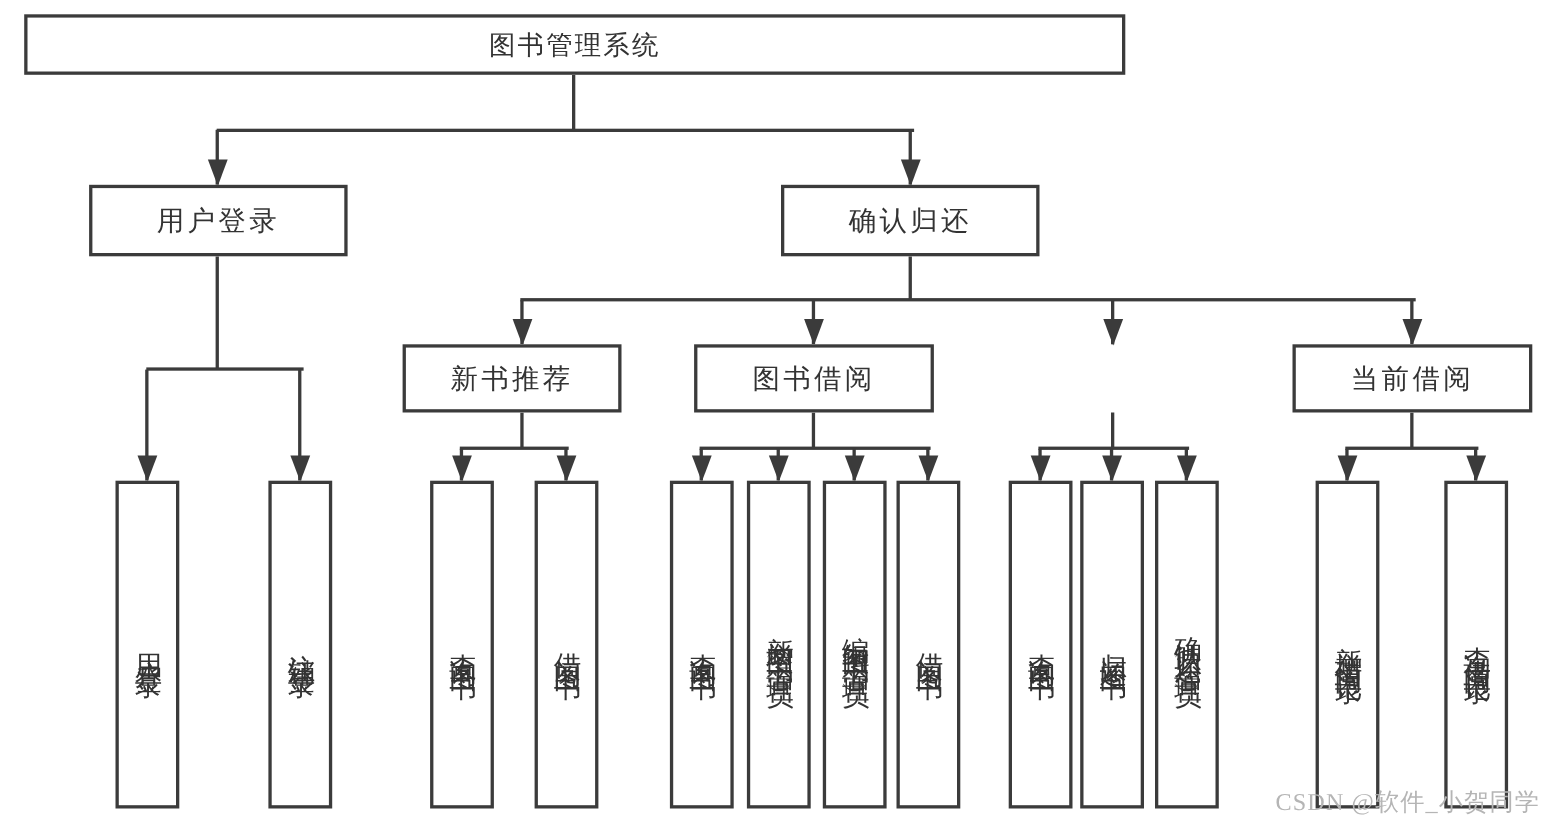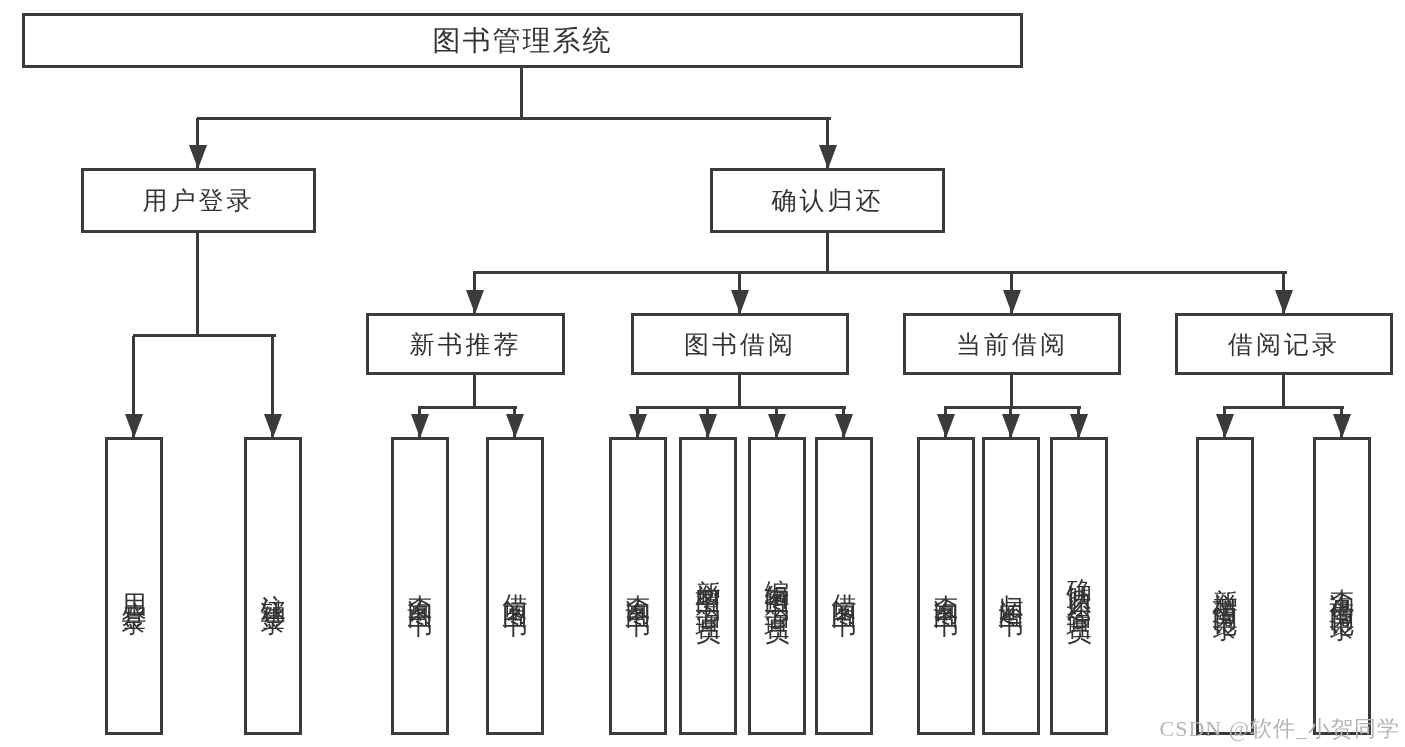--- a/index.html
+++ b/index.html
@@ -17,21 +17,21 @@
   .hline{position:absolute;height:3px;background:var(--line);}
   .arrow{position:absolute;width:18px;}
   .arrow::before{content:"";position:absolute;left:7px;top:0;bottom:0;width:3px;background:var(--line);}
   .arrow::after{content:"";position:absolute;left:0;bottom:-1px;width:0;height:0;
     border-left:9px solid transparent;border-right:9px solid transparent;
     border-top:24px solid var(--line);}
 
   
   .box{position:absolute;background:#fff;border:3px solid var(--line);box-sizing:border-box;
        display:flex;align-items:center;justify-content:center;color:var(--text);z-index:2;}
-  .box.root span{font-size:28px;letter-spacing:2px;}
+  .box.root span{font-size:24px;letter-spacing:2px;}
   .box.hlabel span{font-size:25px;letter-spacing:3px;}
   .box.vbox span{writing-mode:vertical-rl;font-size:25px;letter-spacing:6px;line-height:1;}
 
   .watermark{position:absolute;right:5px;top:714px;font-size:22px;color:var(--wm);
              letter-spacing:1px;z-index:9;font-family:Liberation Serif, serif;}
 </style>
 </head>
 <body>
 
 <div class="canvas">
@@ -86,25 +86,22 @@
   <div class="box hlabel" style="left:710px;top:168px;width:235px;height:65px">
     <span>确认归还</span>
   </div>
 
   <div class="box hlabel" style="left:366px;top:313px;width:199px;height:62px">
     <span>新书推荐</span>
   </div>
   <div class="box hlabel" style="left:631px;top:313px;width:218px;height:62px">
     <span>图书借阅</span>
   </div>
-  <div class="box hlabel" style="left:903px;top:313px;width:218px;height:62px">
+  <div class="box hlabel" style="left:1175px;top:313px;width:218px;height:62px">
     <span>当前借阅</span>
-  </div>
-  <div class="box hlabel" style="left:1175px;top:313px;width:218px;height:62px">
-    <span>借阅记录</span>
   </div>
 
   <div class="box vbox" style="left:105px;top:437px;width:58px;height:298px">
     <span>用户登录</span>
   </div>
   <div class="box vbox" style="left:244px;top:437px;width:58px;height:298px">
     <span>注销登录</span>
   </div>
 
   <div class="box vbox" style="left:391px;top:437px;width:58px;height:298px">

